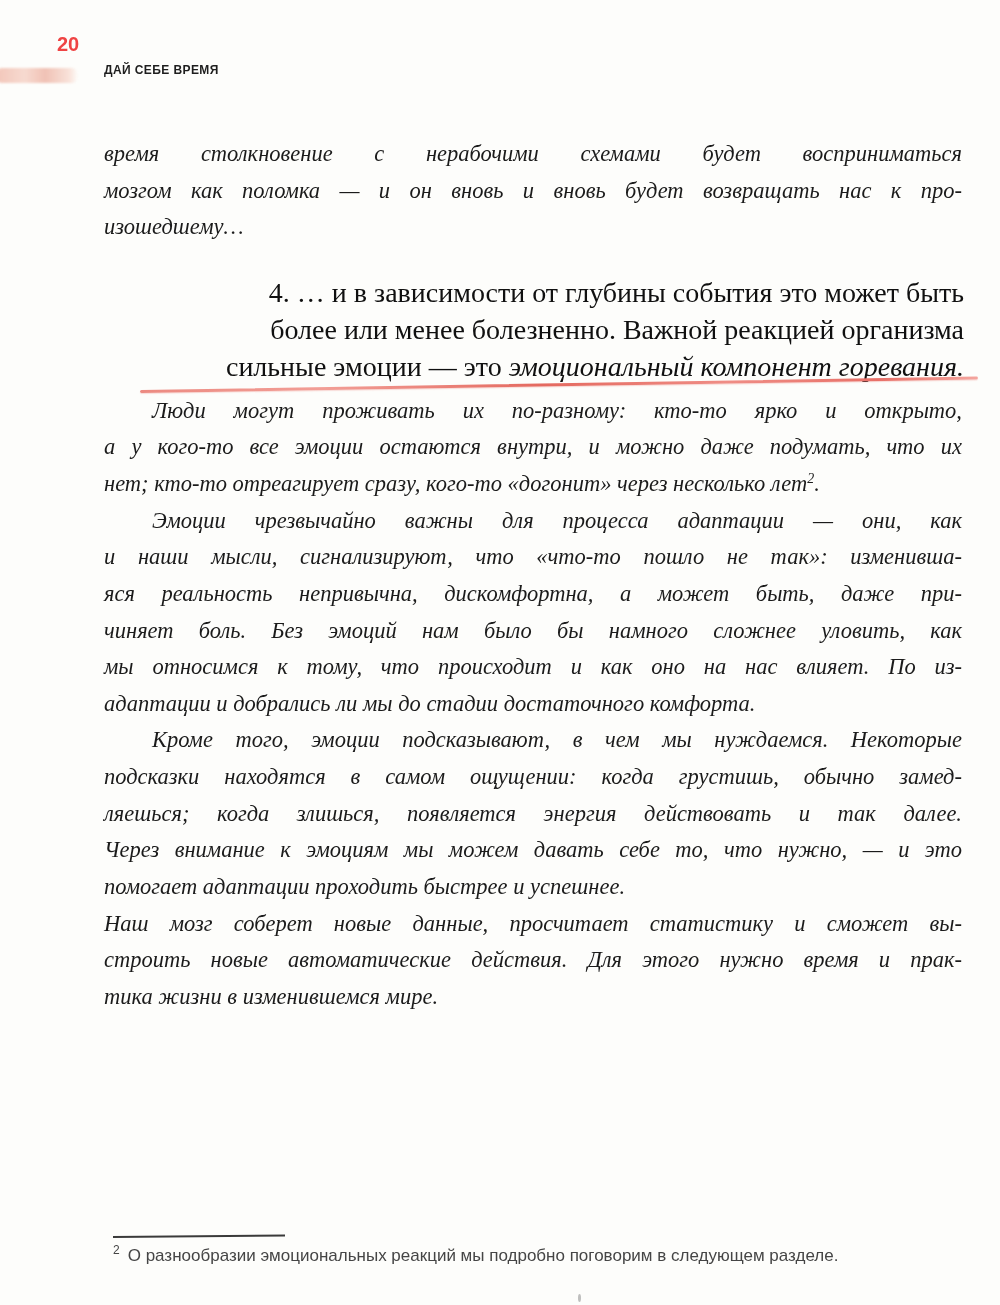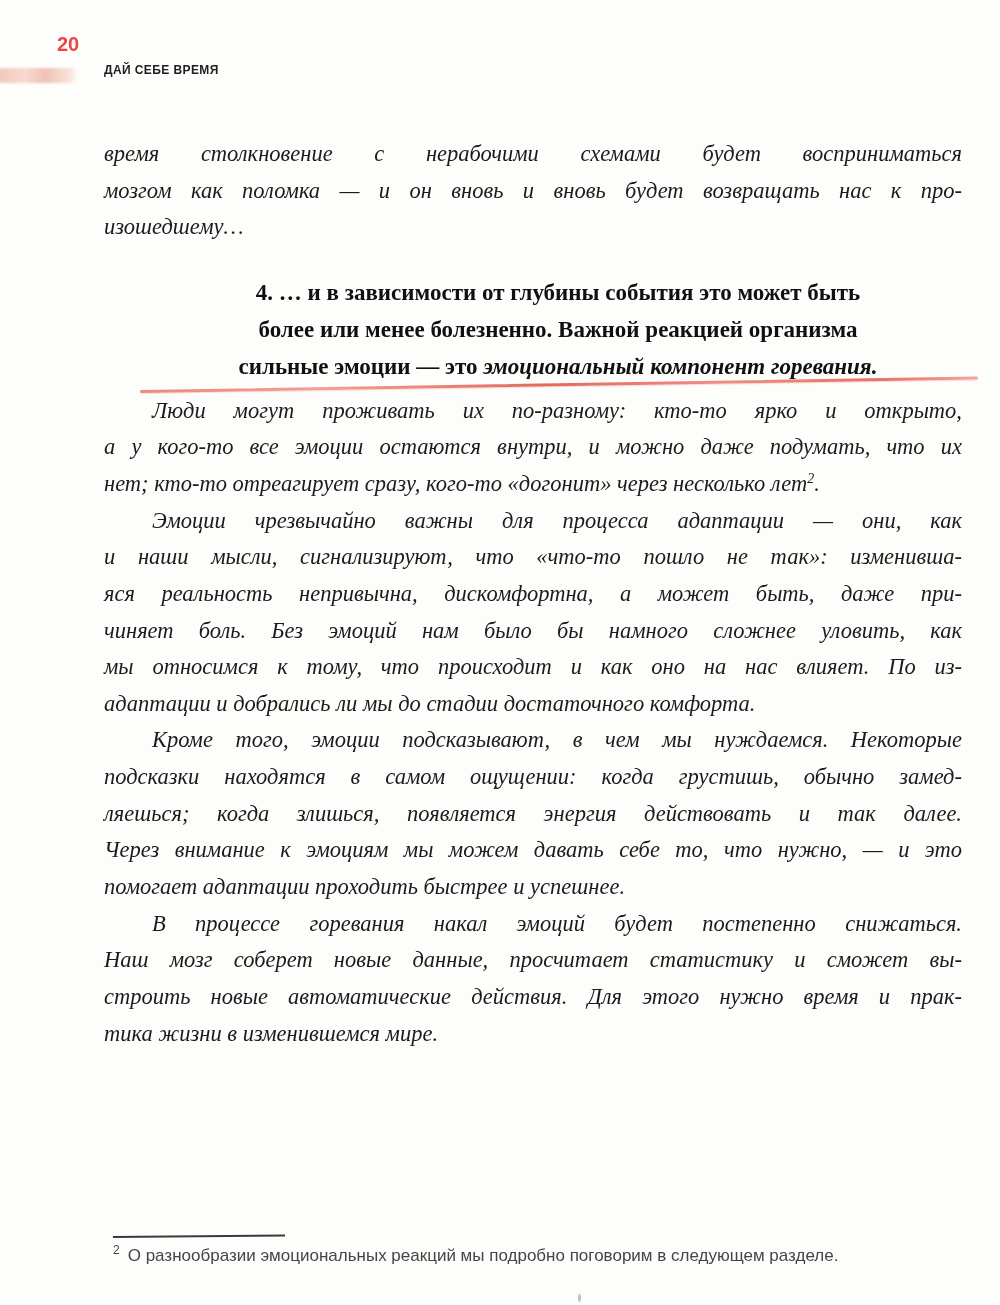--- a/index.html
+++ b/index.html
@@ -35,22 +35,22 @@
     text-align:justify;text-align-last:justify;
     white-space:nowrap;
     white-space:normal;
     color:#1b1b1b;
     font-style:italic;
   }
   .bline.last{text-align-last:left;}
   .bline.ind{text-indent:48px;}
   .quote{margin:28px 0 0 48px;width:812px;}
   .qline{
-    font-size:23px;line-height:37.2px;font-weight:bold;
-    text-align:center;color:#101010;
+    font-size:28px;line-height:37.2px;font-weight:normal;
+    text-align:right;color:#101010;
   }
   .qline .it{font-style:italic;}
   .underline{
     position:relative;left:-12px;width:838px;height:3px;margin-top:4px;
     background:linear-gradient(90deg,#ec8a81 0%,#f29e96 22%,#e4695f 48%,#ef8d85 70%,#e87068 88%,#f4a59e 100%);
     border-radius:2px;
     transform:rotate(-0.92deg);transform-origin:left center;
     box-shadow:0 1px 1px rgba(236,120,110,.25);
   }
   .bodyflow{}
@@ -112,21 +112,20 @@
         <div class="bline last"><span>адаптации и добрались ли мы до стадии достаточного комфорта.</span></div>
       </div>
       <div class="para">
         <div class="bline ind"><span>Кроме того, эмоции подсказывают, в чем мы нуждаемся. Некоторые</span></div>
         <div class="bline"><span>подсказки находятся в самом ощущении: когда грустишь, обычно замед-</span></div>
         <div class="bline"><span>ляешься; когда злишься, появляется энергия действовать и так далее.</span></div>
         <div class="bline"><span>Через внимание к эмоциям мы можем давать себе то, что нужно, — и это</span></div>
         <div class="bline last"><span>помогает адаптации проходить быстрее и успешнее.</span></div>
       </div>
       <div class="para">
-        <div class="bline ind"><span>В процессе горевания накал эмоций будет постепенно снижаться.</span></div>
         <div class="bline"><span>Наш мозг соберет новые данные, просчитает статистику и сможет вы-</span></div>
         <div class="bline"><span>строить новые автоматические действия. Для этого нужно время и прак-</span></div>
         <div class="bline last"><span>тика жизни в изменившемся мире.</span></div>
       </div>
     </div>
 </main>
 
 <footer class="footnote">
   <div class="fn-rule"></div>
   <p class="fn-text"><span class="sup">2</span><span>О разнообразии эмоциональных реакций мы подробно поговорим в следующем разделе.</span></p>

